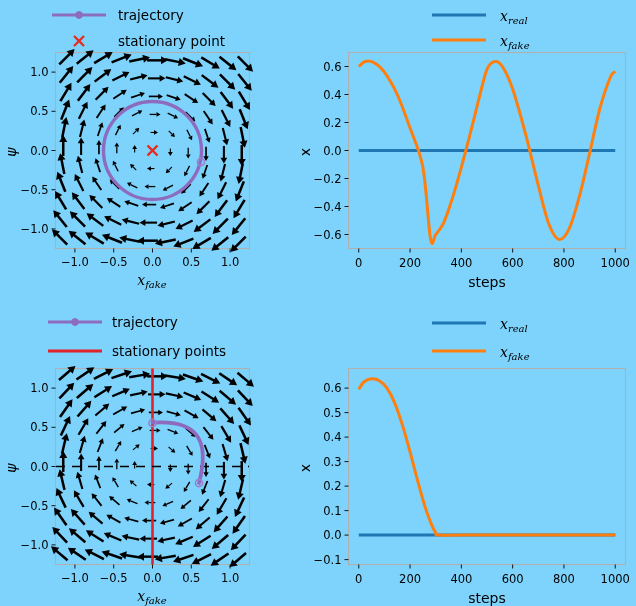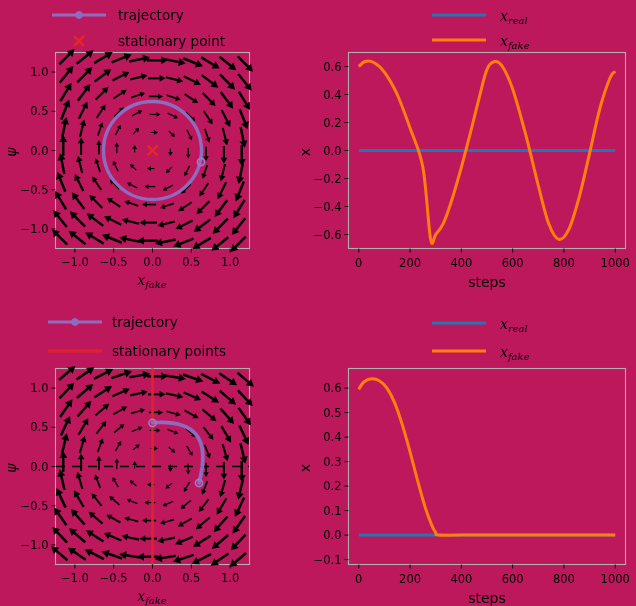--- a/index.html
+++ b/index.html
@@ -1,17 +1,17 @@
 <!DOCTYPE html>
 <html><head>
 <meta charset="utf-8">
 <style>
   html,body{margin:0;padding:0;background:#ffffff;}
   body{width:636px;height:606px;font-family:"DejaVu Sans",sans-serif;}
-  #figure{position:relative;width:636px;height:606px;background:#be185d;}
+  #figure{position:relative;width:636px;height:606px;background:#7dd3fc;}
   .panel{position:absolute;}
   svg{display:block;overflow:visible;}
   .tick-label{font-family:"DejaVu Sans",sans-serif;font-size:11.5px;fill:#000;}
   .axis-title{font-family:"DejaVu Sans",sans-serif;font-size:14px;fill:#000;}
   .legend-label{font-family:"DejaVu Sans",sans-serif;font-size:13.5px;fill:#000;}
   .legend-math{font-family:"DejaVu Serif",serif;font-style:italic;font-size:14px;fill:#000;}
   .math-sub{font-size:10px;}
   .spine{fill:none;stroke:#b0b0b0;stroke-width:1.1;}
   .tickmark{stroke:#000;stroke-width:0.9;}
 </style>

